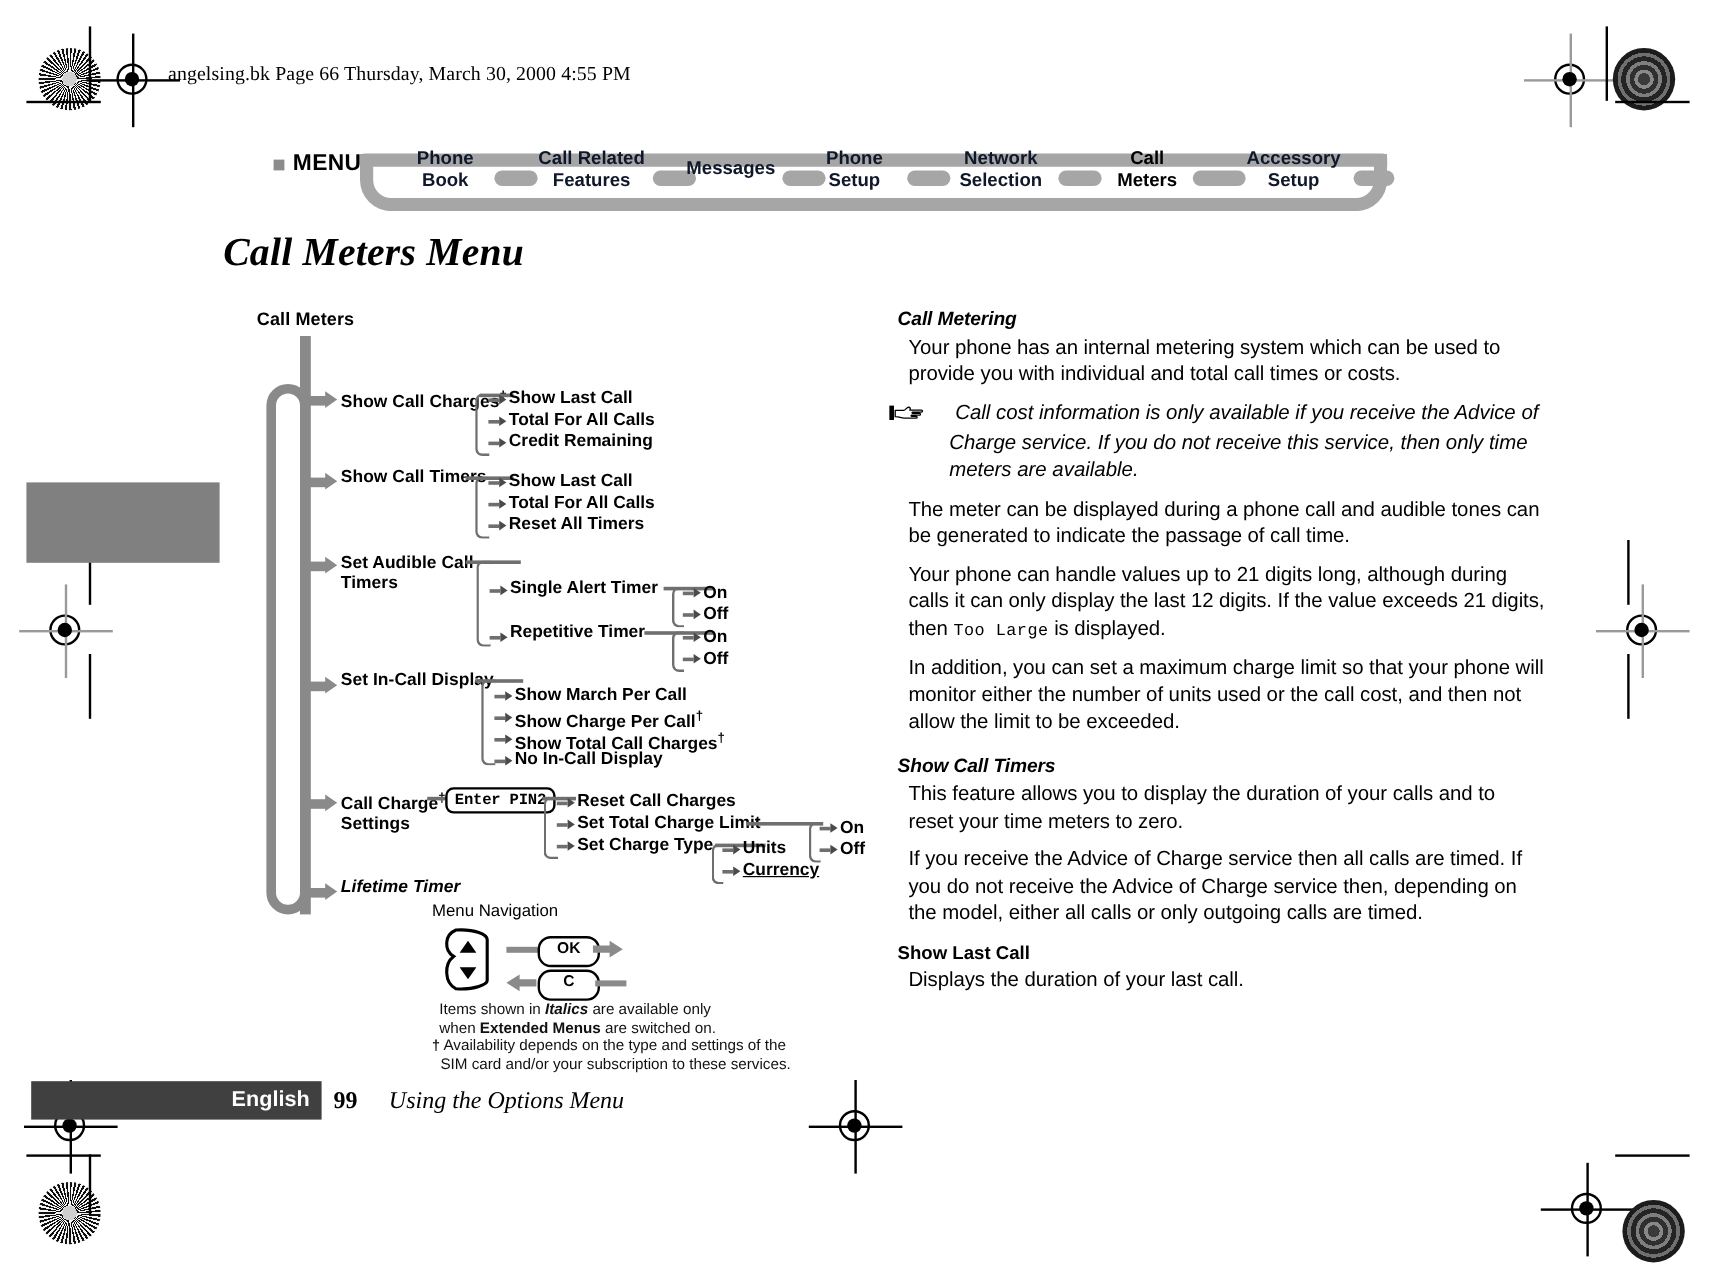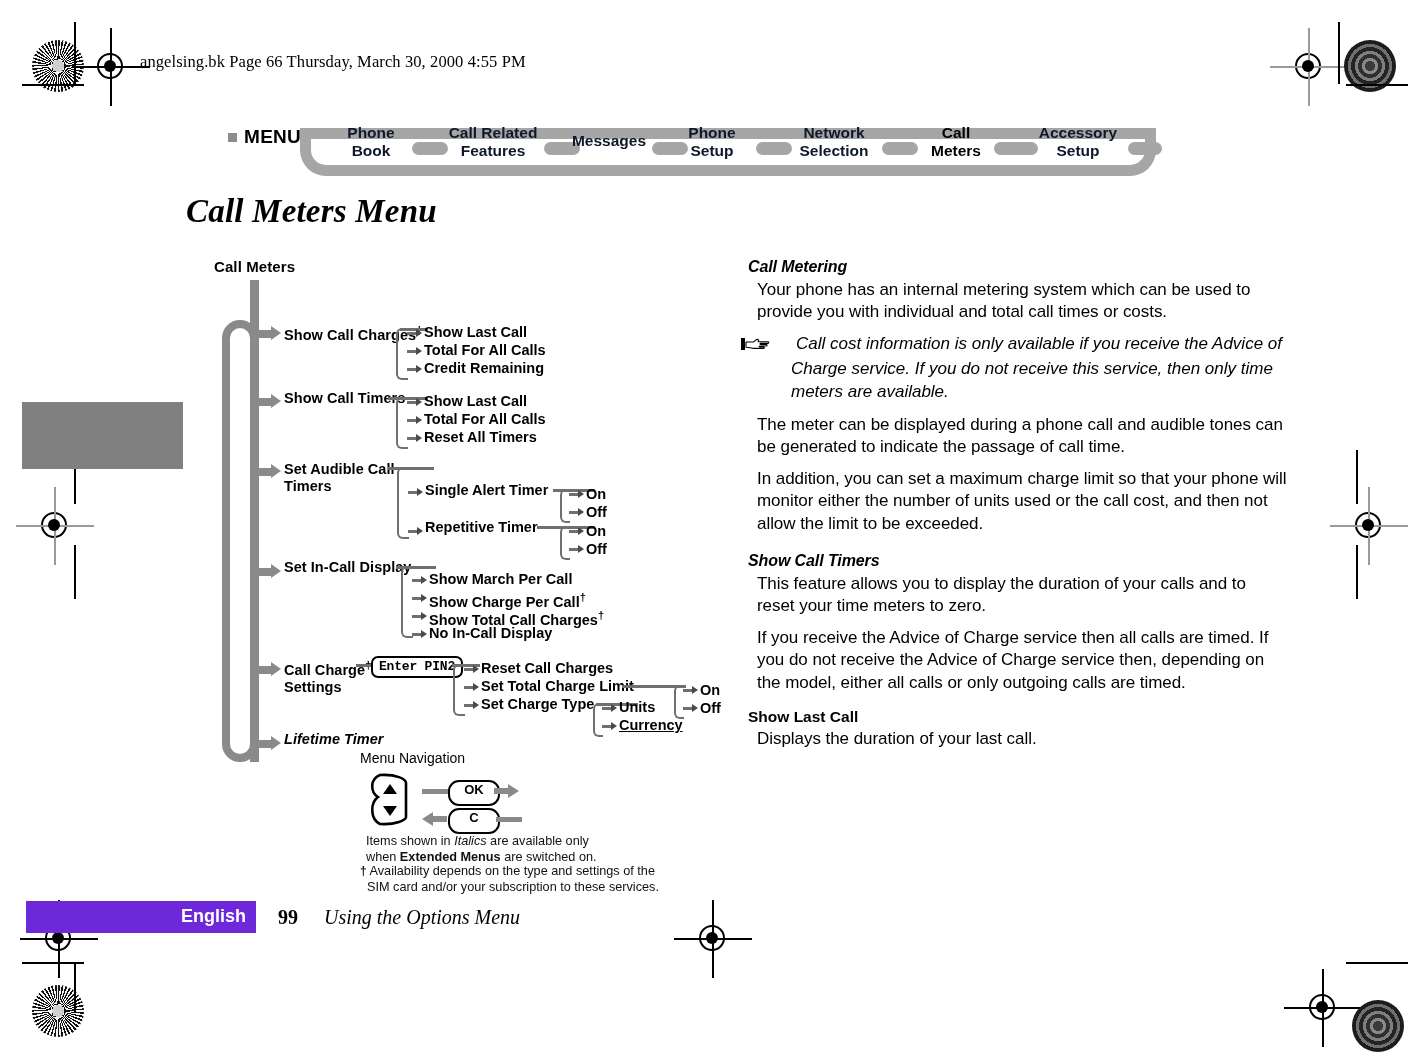--- a/index.html
+++ b/index.html
@@ -71,33 +71,33 @@
   .pinbox{position:absolute;border:2px solid #000;border-radius:7px;padding:1px 6px 2px;
     font-family:"Liberation Mono",monospace;font-size:13px;font-weight:bold;letter-spacing:-.2px;background:#fff;}
 
   
   .legend{position:absolute;left:360px;top:750px;width:300px;}
   .legend-h{font-size:14px;font-weight:normal;}
   .keycap{position:absolute;border:2.4px solid #000;border-radius:11px;background:#fff;
     font-size:13px;font-weight:bold;text-align:center;line-height:16px;}
   .legend-txt{position:absolute;font-size:12.7px;line-height:15.5px;color:#111;}
   .legend-txt b{font-weight:bold;}
-  .legend-txt i{font-style:italic;font-weight:normal;}
+  .legend-txt i{font-style:italic;font-weight:bold;}
 
   
   .col{left:748px;top:258px;width:540px;}
   .h2{font-style:italic;font-weight:bold;font-size:16px;letter-spacing:-.1px;margin:0 0 3px 0;}
   .h3{font-weight:bold;font-size:15.5px;margin:14px 0 2px 0;}
   .p{font-size:17px;line-height:22.4px;margin:0 0 9px 9px;letter-spacing:-.05px;}
   .note{font-style:italic;font-size:17px;line-height:22.4px;margin:4px 0 11px 9px;padding-left:34px;text-indent:-25px;}
   .mono{font-family:"Liberation Mono",monospace;font-size:14px;letter-spacing:.4px;}
   .hand{display:inline-block;width:30px;vertical-align:-3px;}
 
   
-  .footbar{left:26px;top:901px;width:230px;height:32px;background:#6d28d9;}
+  .footbar{left:26px;top:901px;width:230px;height:32px;background:#404040;padding-left:12px;}
   .footbar span{color:#fff;font-weight:bold;font-size:18px;position:absolute;right:10px;top:5px;}
   .pageno{left:278px;top:906px;font-family:"Liberation Serif",serif;font-weight:bold;font-size:20px;}
   .footsec{left:324px;top:906px;font-family:"Liberation Serif",serif;font-style:italic;font-size:20px;}
 </style>
 </head>
 <body>
 
 <div class="burst abs" style="left:32px;top:40px;"></div>
 <div class="reg-cross abs" style="left:88px;top:44px;">
   <div class="ring"></div>
@@ -392,20 +392,23 @@
         <rect x="0" y="1" width="4" height="12" fill="#000"></rect>
         <path d="M5 5 h7 c1.6 0 2.4-2.6 4.2-2.6 c1.4 0 1.7 1.4 1 2.4 h9.6 c1.3 0 1.3 1.6 0 1.6 h-7
                  c-1 0-1 1.1 0 1.1 h5.4 c1.2 0 1.2 1.5 0 1.5 h-6.2 c-1 0-1 1 0 1 h3.4 c1.2 0 1.2 1.4 0 1.4
                  h-9.8 c-3 0-4-1.2-7.6-1.2 Z" fill="#fff" stroke="#000" stroke-width="1.1" stroke-linejoin="round"></path>
       </svg>
     </span><span>Call cost information is only available if you receive the Advice of Charge service. If you do not receive this service, then only time meters are available.</span>
   </div>
 
   <div class="p">The meter can be displayed during a phone call and audible tones can be generated to indicate the passage of call time.</div>
 
+  <div class="p">
+    <span>Your phone can handle values up to 21 digits long, although during calls it can only display the last 12 digits. If the value exceeds 21 digits, then </span><span class="mono">Too Large</span><span> is displayed.</span>
+  </div>
 
   <div class="p">In addition, you can set a maximum charge limit so that your phone will monitor either the number of units used or the call cost, and then not allow the limit to be exceeded.</div>
 
   <div class="h2" style="margin-top:17px;">Show Call Timers</div>
   <div class="p">This feature allows you to display the duration of your calls and to reset your time meters to zero.</div>
   <div class="p">If you receive the Advice of Charge service then all calls are timed. If you do not receive the Advice of Charge service then, depending on the model, either all calls or only outgoing calls are timed.</div>
 
   <div class="h3">Show Last Call</div>
   <div class="p">Displays the duration of your last call.</div>
 </div>

